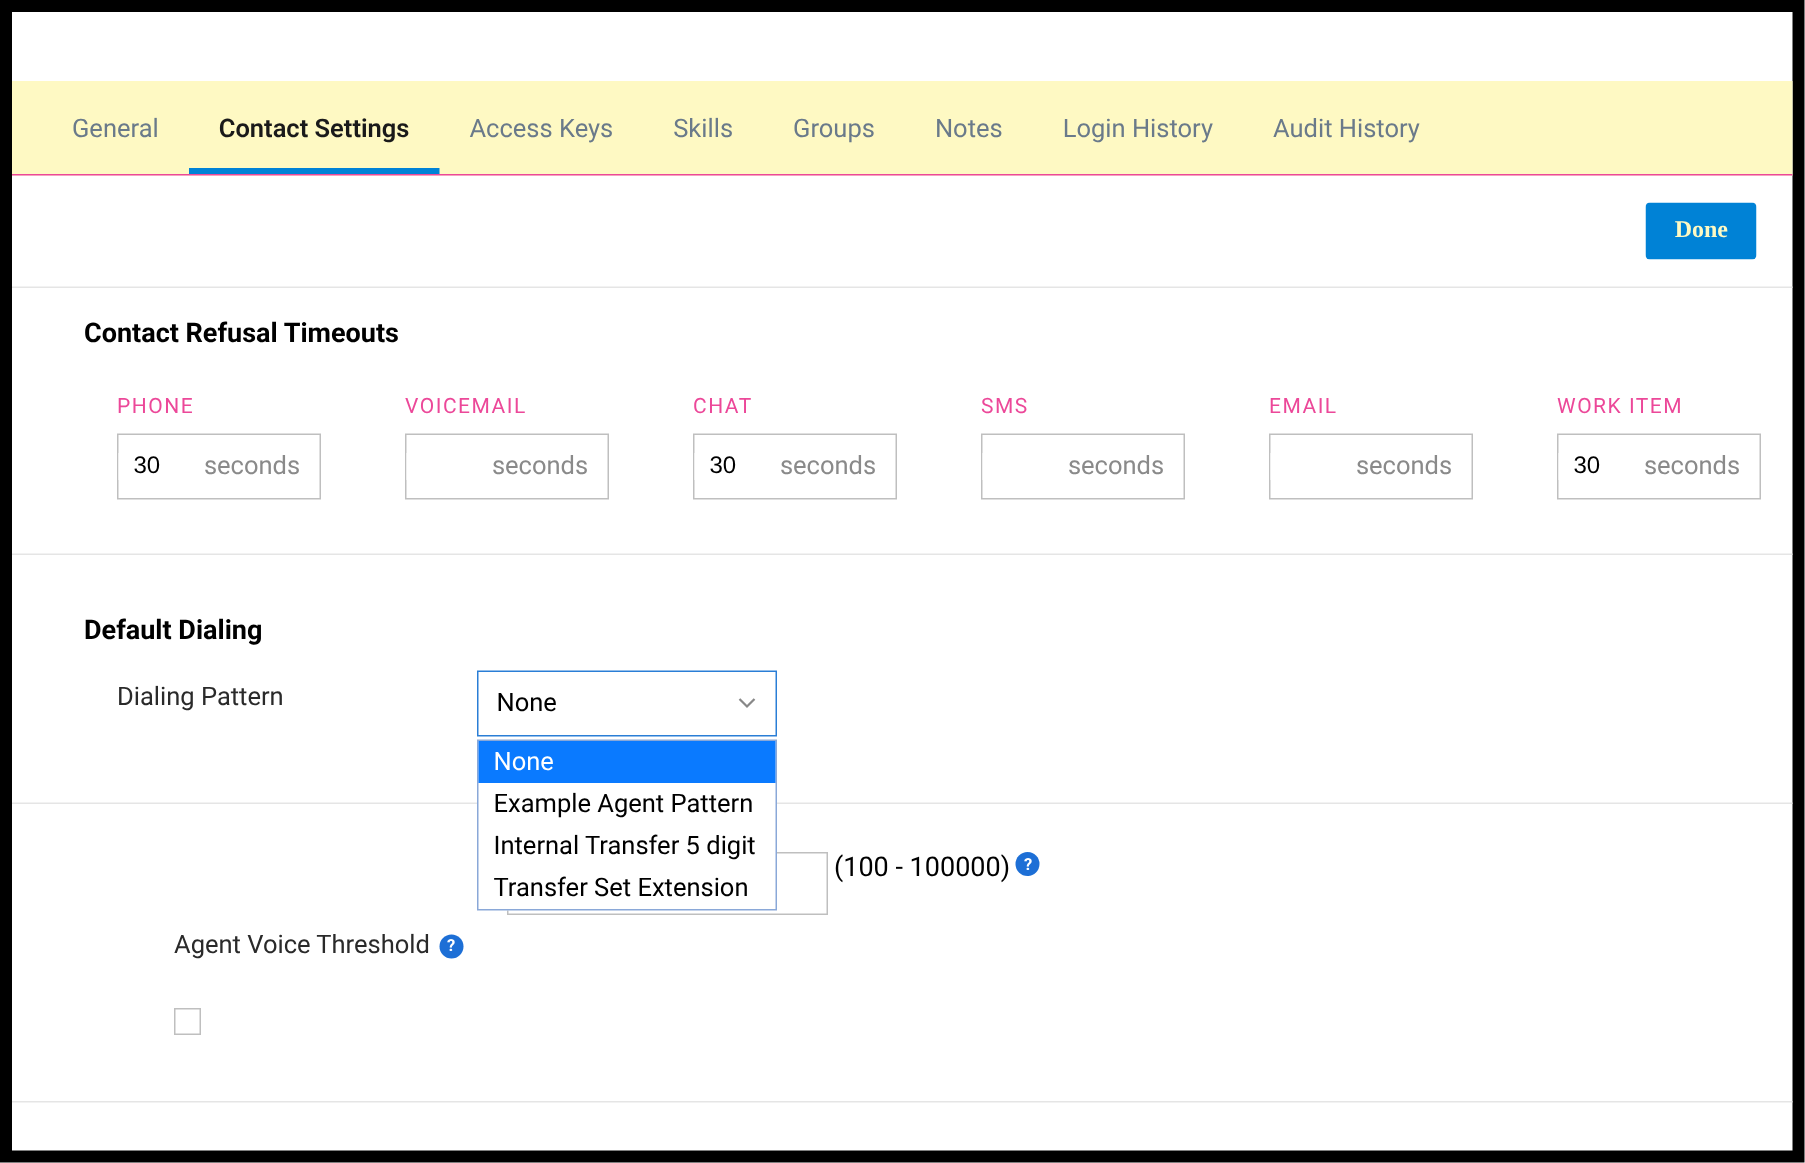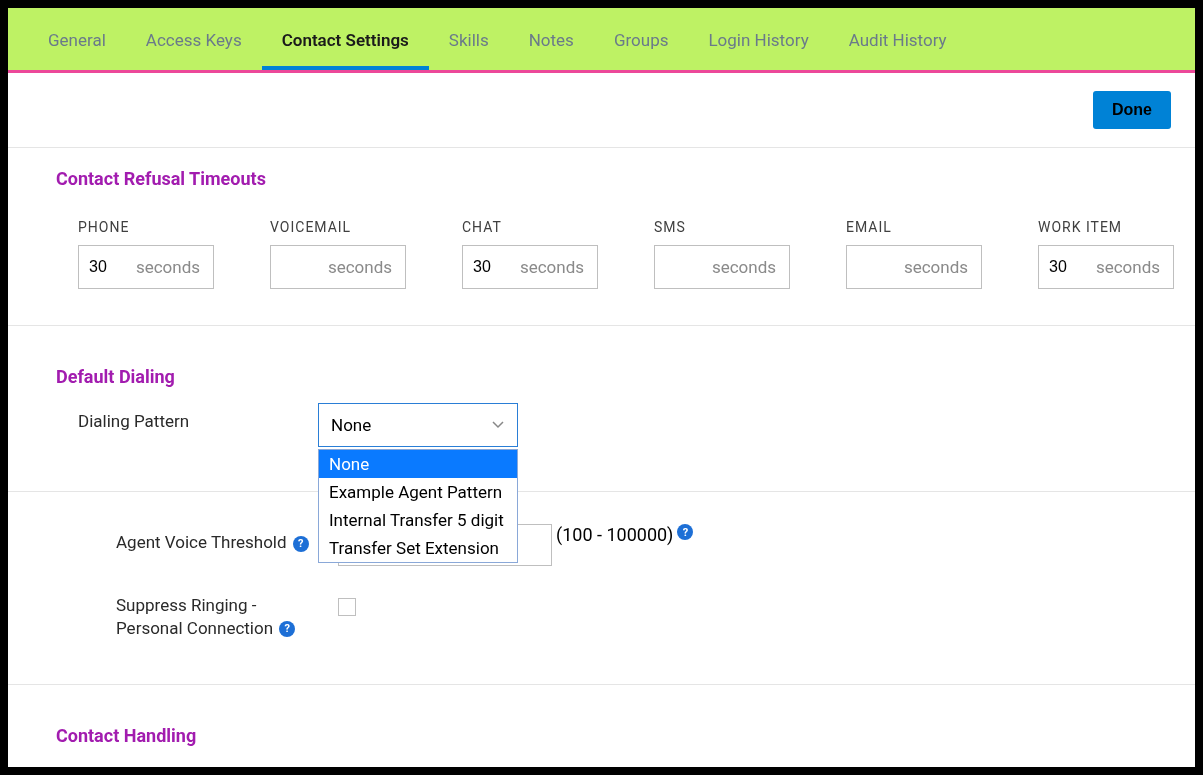--- a/index.html
+++ b/index.html
@@ -12,24 +12,25 @@
       overflow: hidden;
     }
     .page {
       background: #fff;
       width: 100%;
       height: 100%;
       display: flex;
       flex-direction: column;
     }
     .tabs {
-      background: #bef264;
+      background: #fef9c3;
       display: flex;
       padding: 0 20px;
-      border-bottom: 3px solid #ec4899;
+      border-bottom: 1px solid #ec4899;
+      margin-top: 46px;
     }
     .tab {
       padding: 22px 20px 20px;
       color: #6a7a8a;
       font-size: 17px;
       cursor: pointer;
       position: relative;
     }
     .tab.active {
       color: #1a1a1a;
@@ -51,40 +52,40 @@
       padding: 18px 24px;
       border-bottom: 1px solid #e5e5e5;
     }
     .btn {
       padding: 9px 18px;
       font-size: 16px;
       border-radius: 3px;
       cursor: pointer;
       border: 1px solid transparent;
     }
-    .btn-primary { background: #0082d6; color: #000000; font-weight: 600; }
+    .btn-primary { background: #0082d6; color: #fef9c3; font-weight: 600; font-family: Liberation Serif, serif; }
     .btn-secondary { background: #fff; color: #2a2a2a; border: 1px solid #ccc; font-weight: 600; }
     .content { flex: 1; overflow: auto; }
     .section { border-bottom: 1px solid #e5e5e5; }
     .section-title {
       font-size: 18px;
       font-weight: 700;
-      color: #a21caf;
+      color: #000000;
       padding: 20px 0 0 48px;
     }
     .timeout-row {
       display: flex;
       gap: 56px;
       padding: 30px 24px 36px 70px;
     }
     .timeout-field { display: flex; flex-direction: column; gap: 10px; }
     .timeout-label {
       font-size: 14px;
       letter-spacing: 1px;
-      color: #404040;
+      color: #ec4899;
     }
     .timeout-input {
       display: flex;
       align-items: center;
       border: 1px solid #bfbfbf;
       height: 44px;
       width: 136px;
       gap: 12px;
     }
     .timeout-input input {
@@ -179,25 +180,25 @@
     .indent { padding-left: 108px; }
     .agent-section .section-title { padding-left: 48px; }
   </style>
 </head>
 <body>
 
 <div class="page">
 
   <div class="tabs">
     <div class="tab">General</div>
+    <div class="tab active">Contact Settings</div>
     <div class="tab">Access Keys</div>
-    <div class="tab active">Contact Settings</div>
     <div class="tab">Skills</div>
+    <div class="tab">Groups</div>
     <div class="tab">Notes</div>
-    <div class="tab">Groups</div>
     <div class="tab">Login History</div>
     <div class="tab">Audit History</div>
   </div>
 
   <div class="action-bar">
     <button class="btn btn-primary">Done</button>
   </div>
 
   <div class="content">
 
@@ -275,35 +276,30 @@
             <div class="dropdown-item">Internal Transfer 5 digit</div>
             <div class="dropdown-item">Transfer Set Extension</div>
           </div>
         </div>
       </div>
     </div>
 
     <div class="section pad-section agent-section">
 
       <div class="field-row indent" style="padding-top:12px;">
-        <div class="field-label" style="width:222px;">
+        <div class="field-label" style="width:222px;margin-top:44px;">
           <span>Agent Voice Threshold</span>
           <span class="help-icon">?</span>
         </div>
         <input class="text-input" type="text" value="" style="">
         <span class="range-hint">(100 - 100000)</span>
         <span class="help-icon" style="margin-left:4px;">?</span>
       </div>
 
       <div class="field-row indent" style="padding-top:20px;">
-        <div class="field-label field-label-multi" style="width:222px; padding-top:0;">
-          <span>Suppress Ringing -</span><br>
-          <span>Personal Connection</span>
-          <span class="help-icon">?</span>
-        </div>
         <div class="checkbox"></div>
       </div>
     </div>
 
     <div class="section pad-section-b" style="border-bottom:none;">
       <div class="section-title">Contact Handling</div>
 
     </div>
 
   </div>

